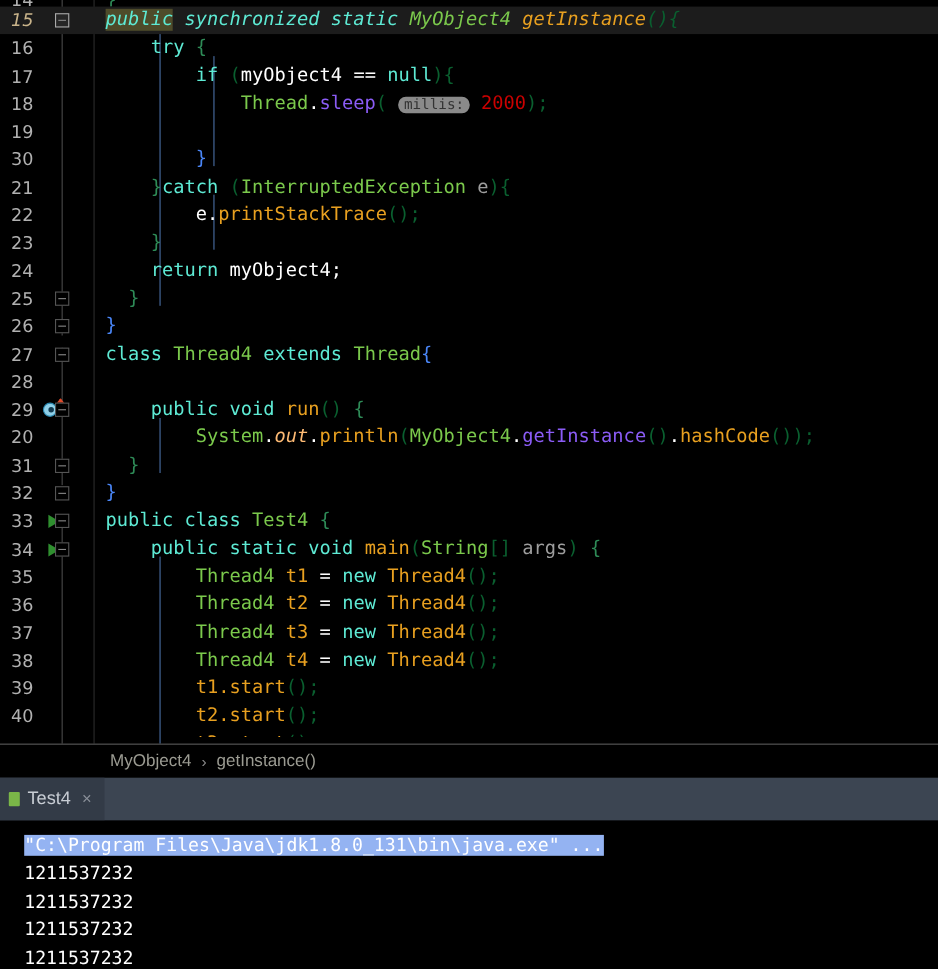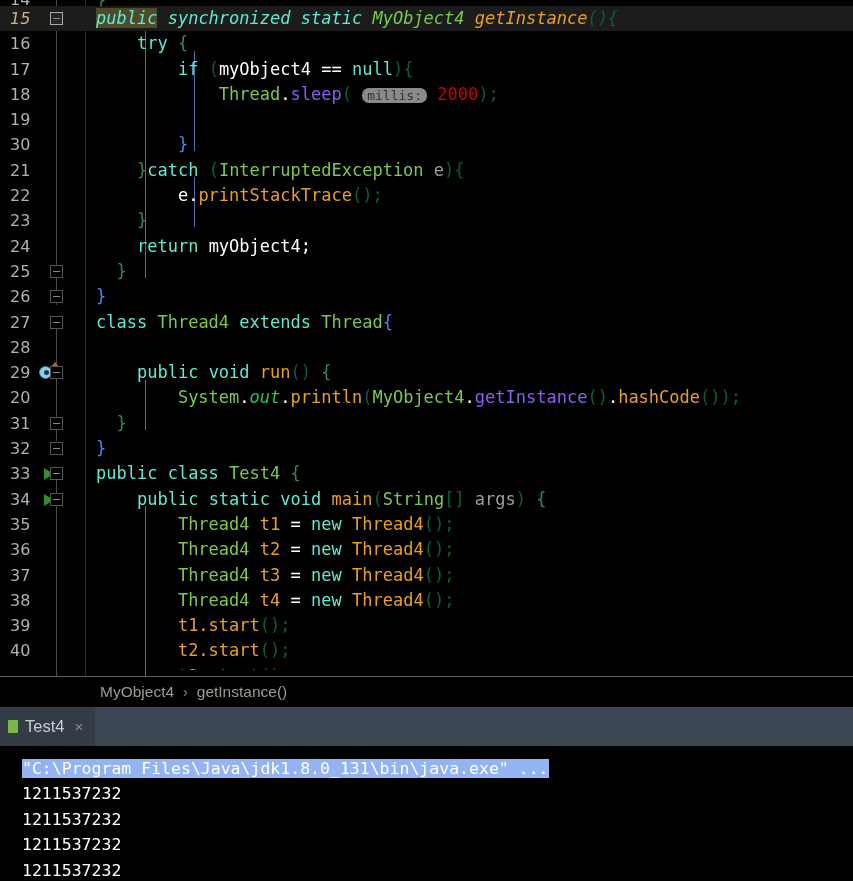--- a/index.html
+++ b/index.html
@@ -42,21 +42,21 @@
     position: absolute; left: 96px; top: 0;
     white-space: pre;
   }
 
   
   .kw   { color: #5eead4; }
   .typ  { color: #7bc94c; }          
   .typ2 { color: #e8a020; }          
   .mth  { color: #e8a020; }          
   .mthp { color: #8b5cf6; }          
-  .fld  { color: #22c55e; font-style: italic; }
+  .fld  { color: #fdba74; font-style: italic; }
   .ann  { color: #bb3bbb; }          
   .num  { color: #cc0000; }          
   .id   { color: #ffffff; }          
   .pun  { color: #0a5f2f; }          
   .br   { color: #2e8b57; }          
   .brb  { color: #4a86f7; }          
   .prm  { color: #9e9e9e; }          
   .hl   { background: #4e4b2a; }     
 
   .hintbadge {

